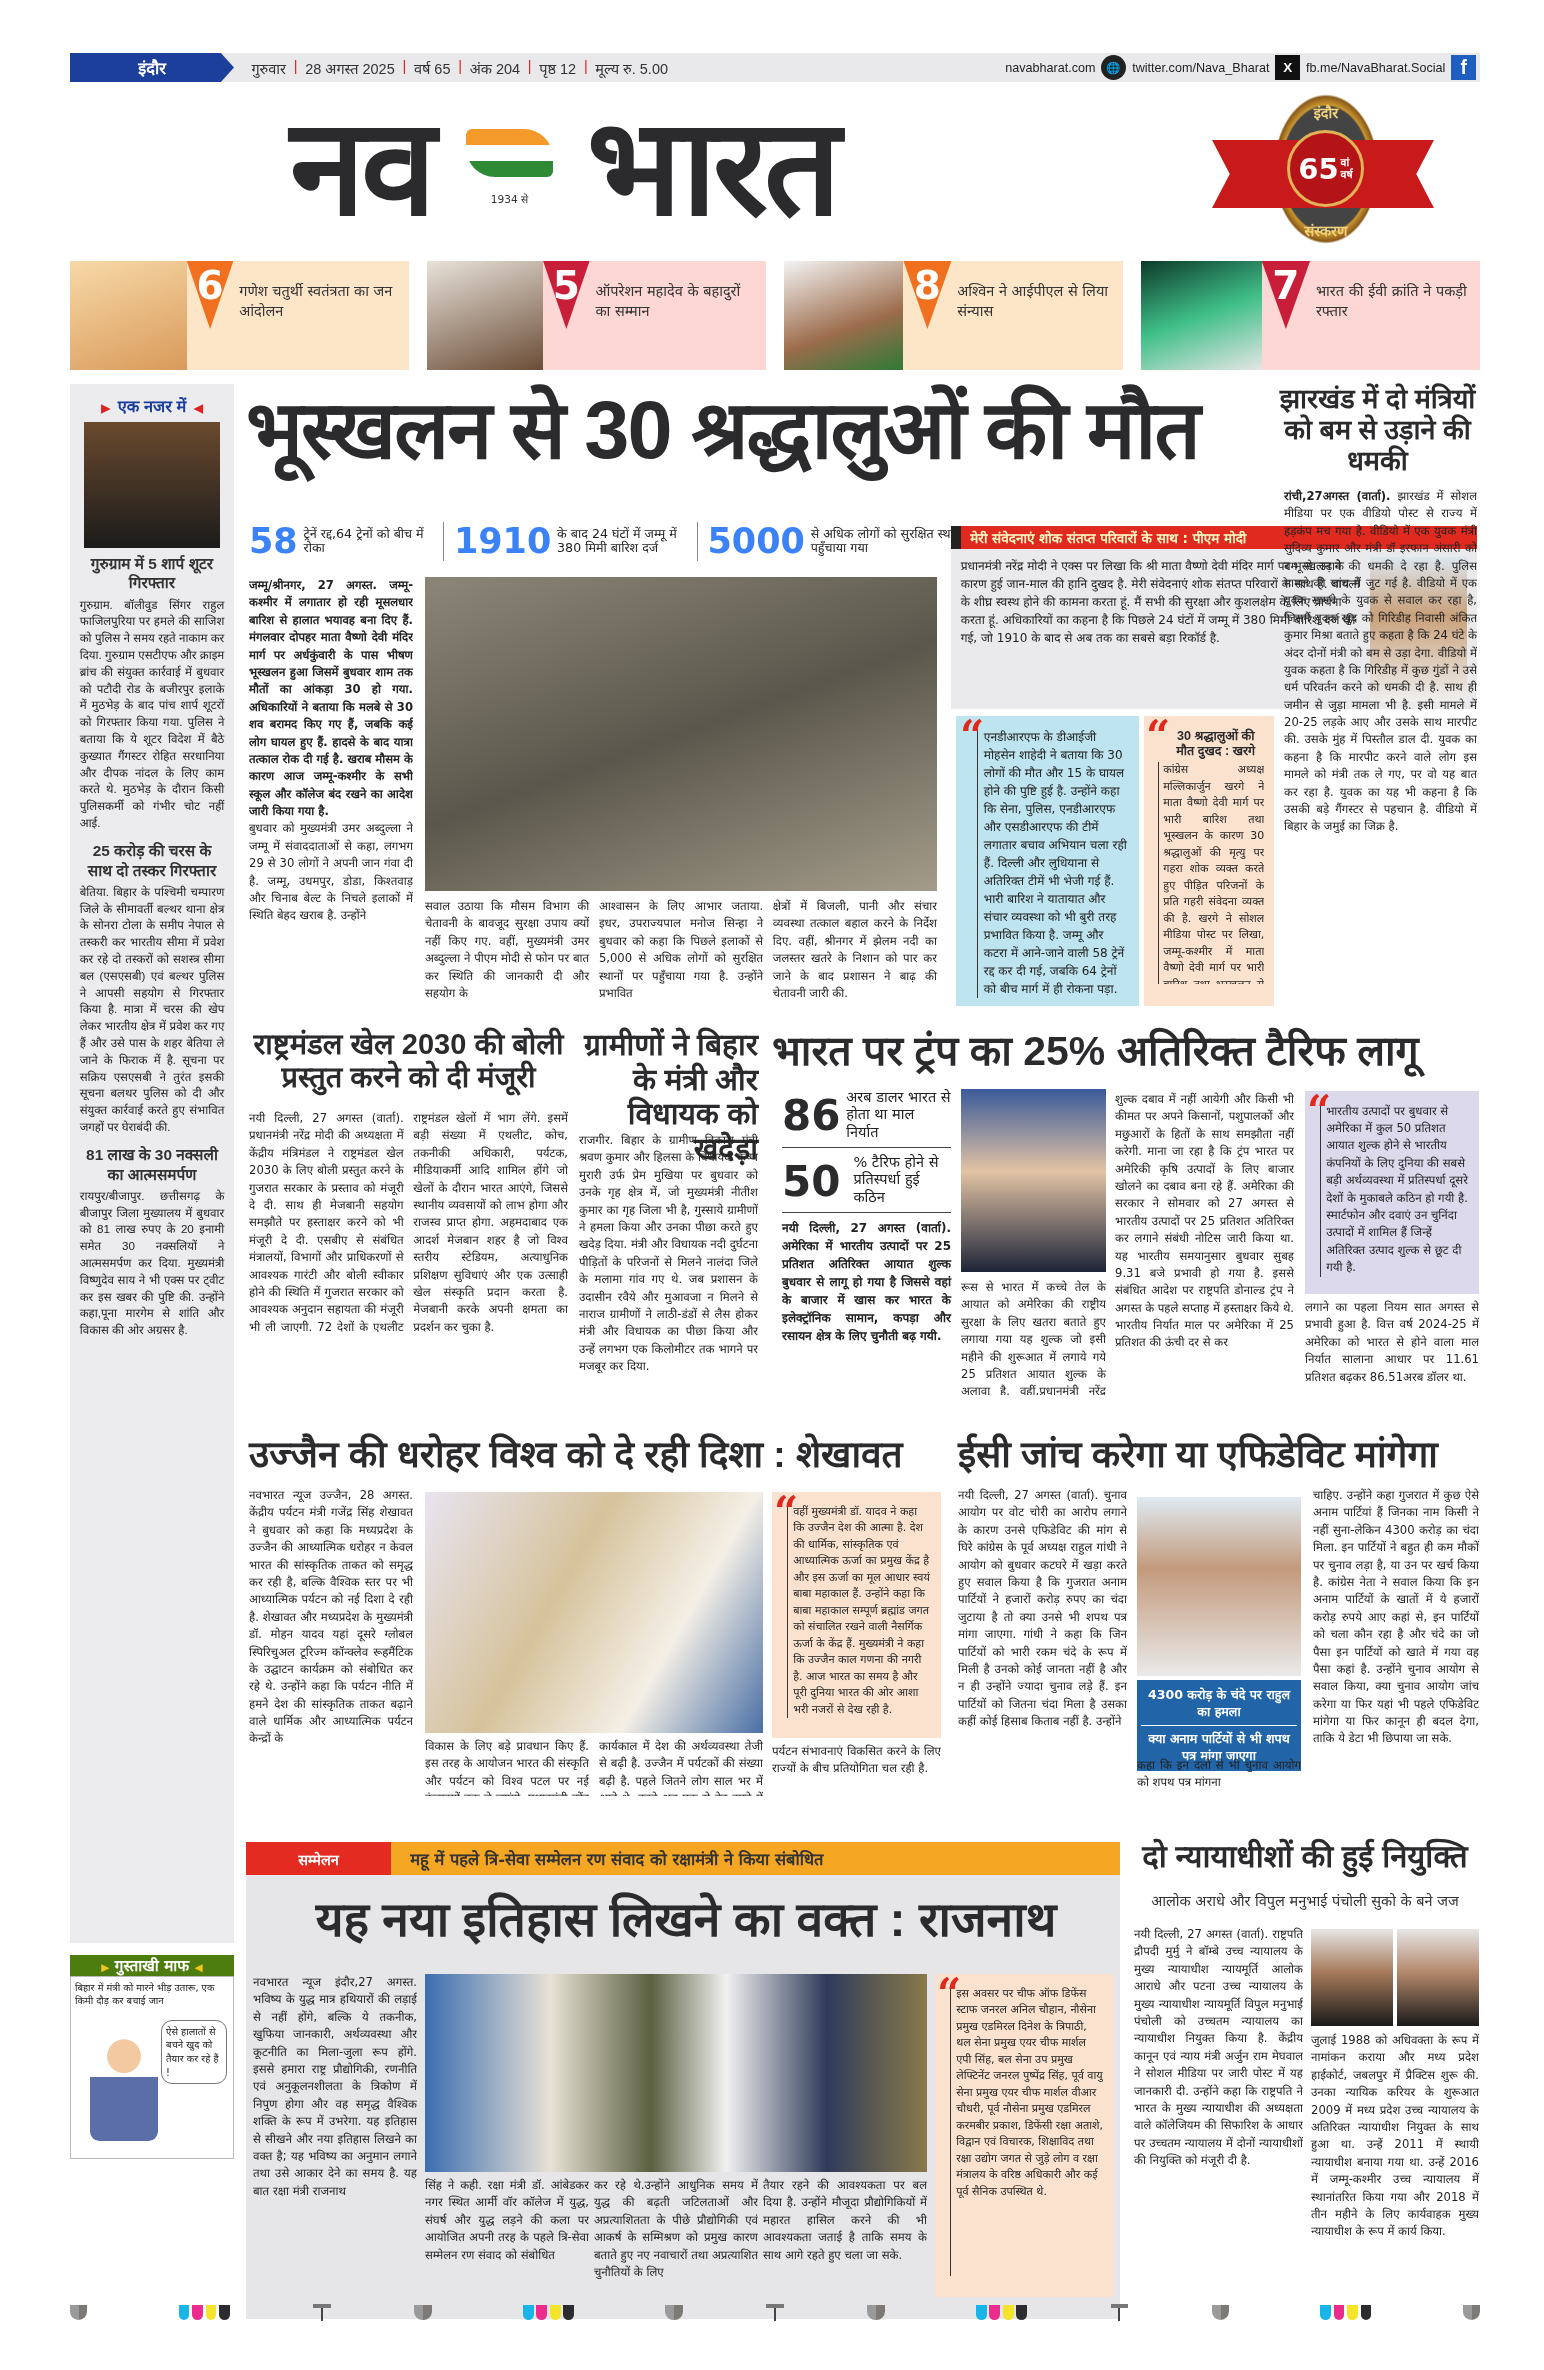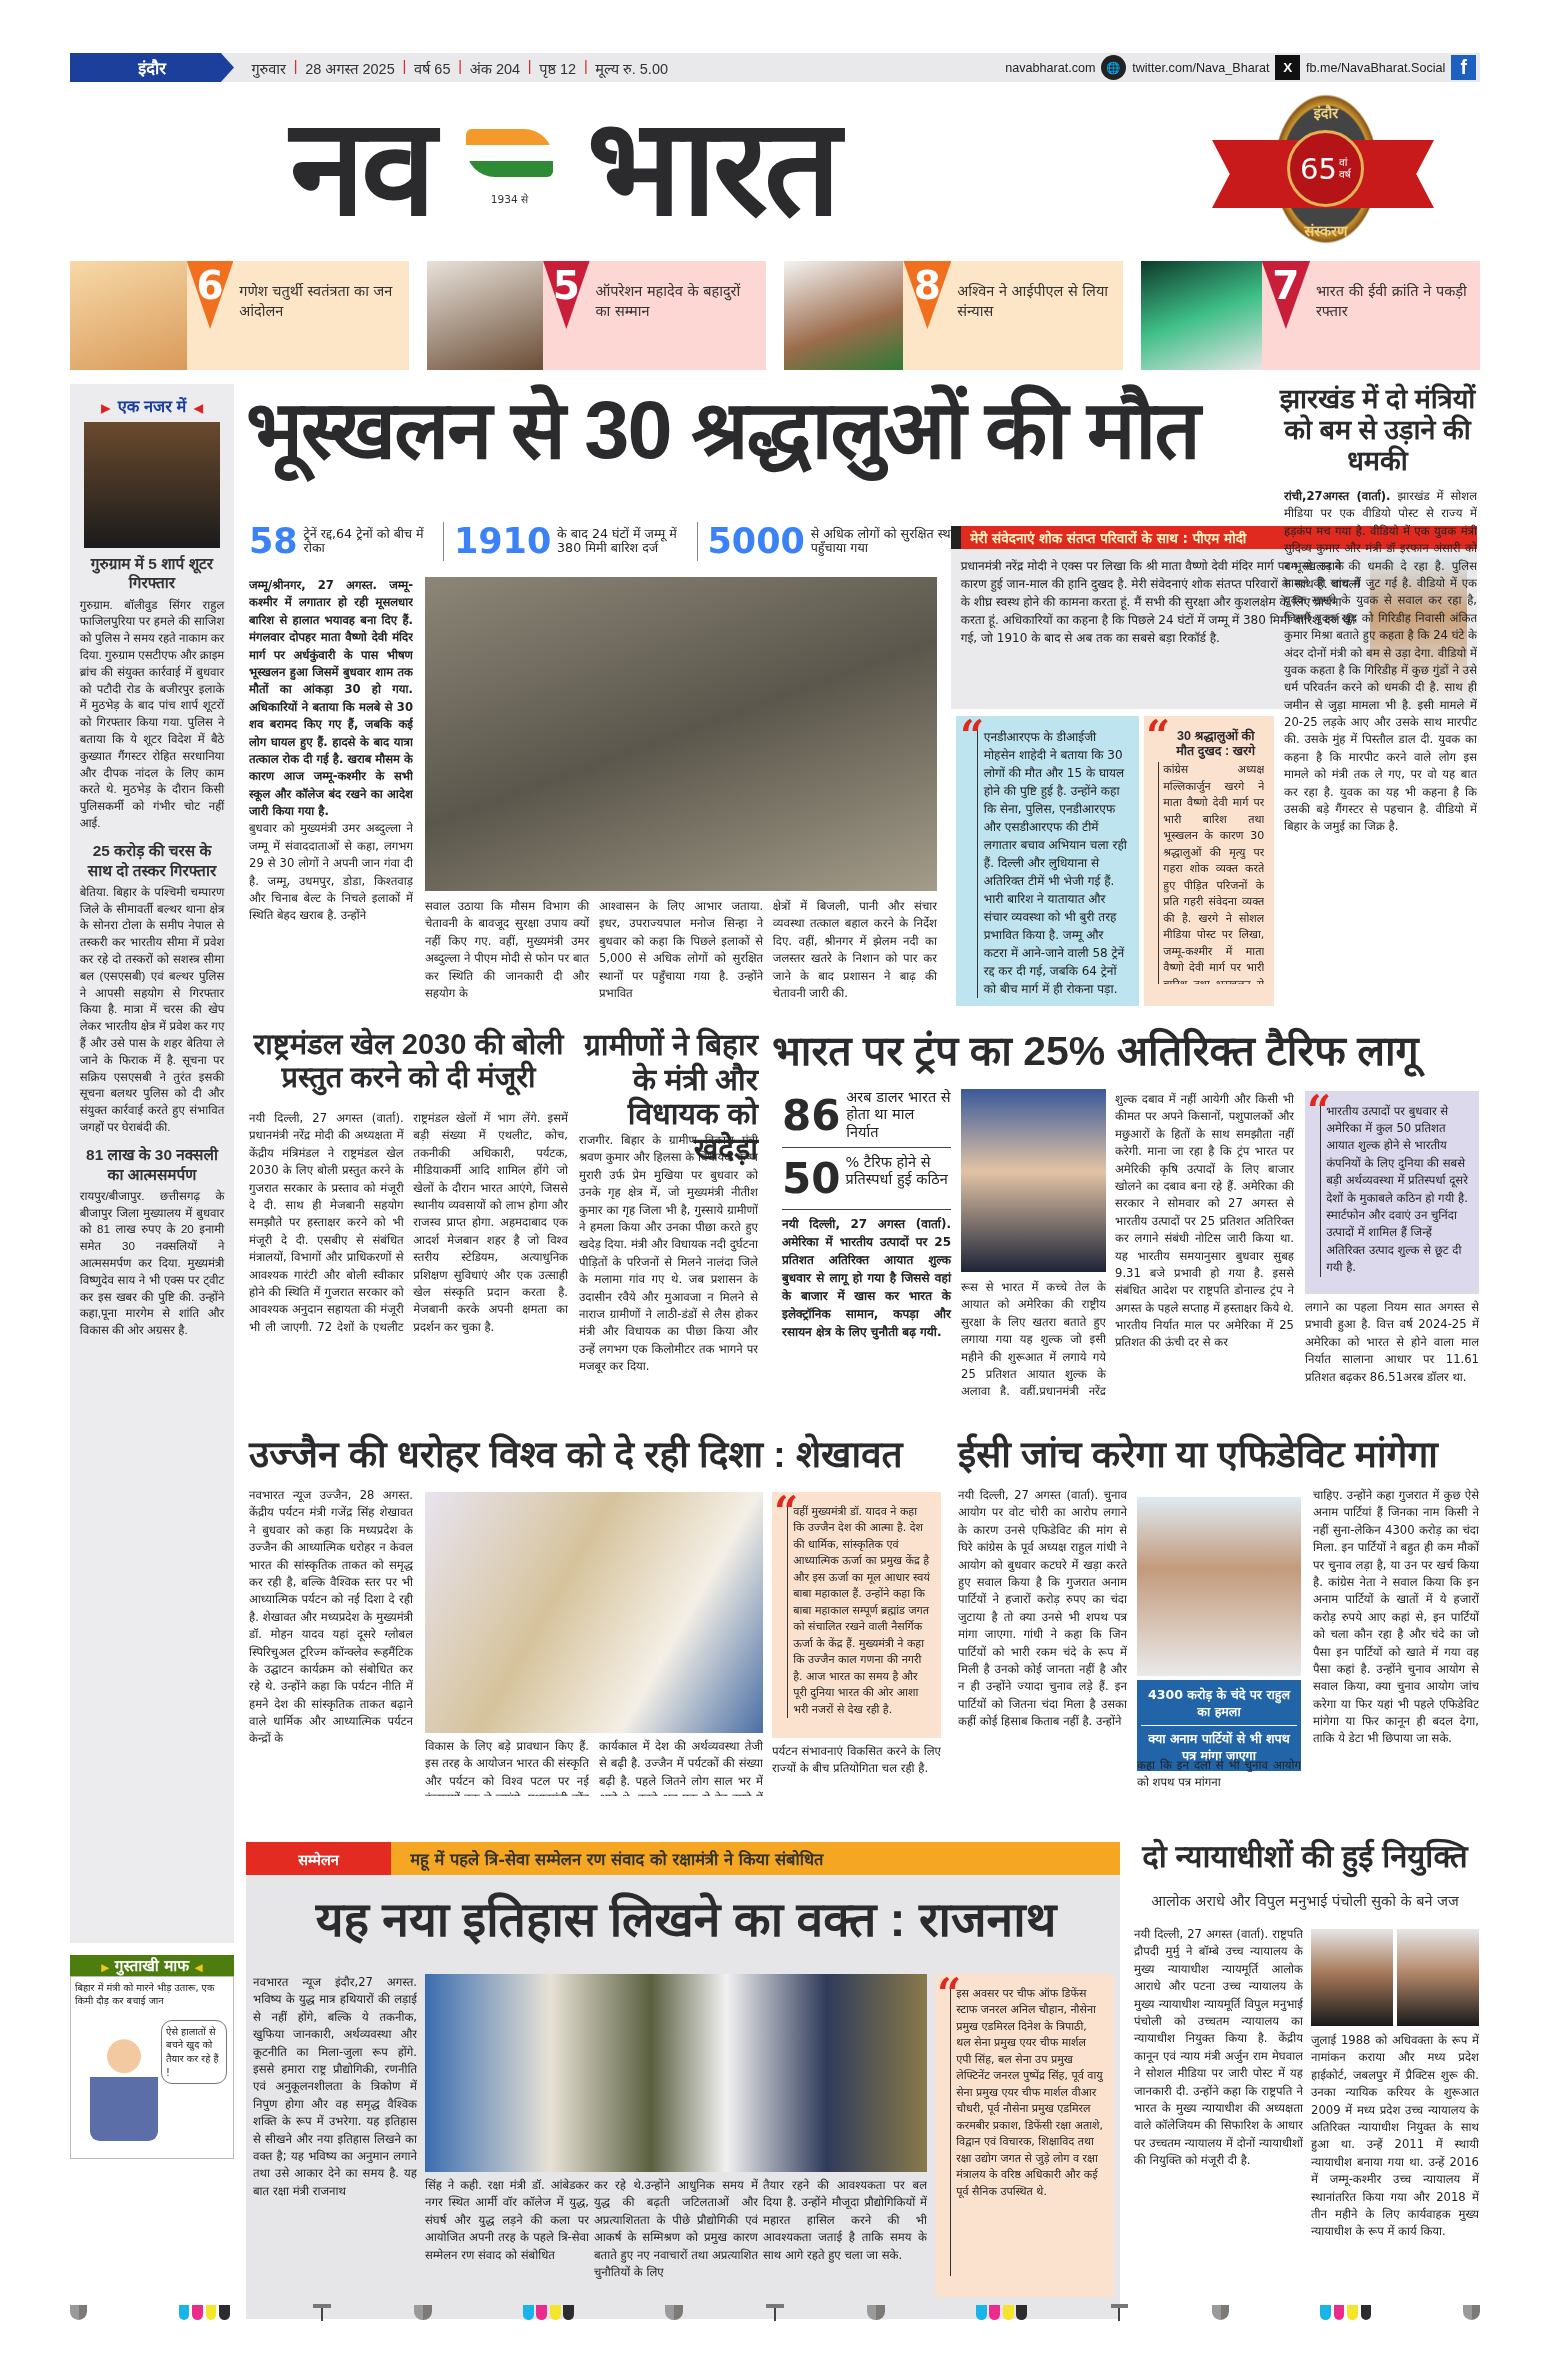--- a/index.html
+++ b/index.html
@@ -12,21 +12,21 @@
 .social{margin-left:auto;display:flex;align-items:center;gap:5.8px;font-size:12.6px;color:#222;padding-right:3.9px}
 .sicon{width:25px;height:25px;display:inline-flex;align-items:center;justify-content:center;color:#fff;font-weight:bold;font-size:13.5px}
 .masthead{left:290px;top:85px;height:164px;display:flex;align-items:center;gap:19.3px}
 .mast-word{font-size:135px;font-weight:bold;color:#2b2b2e;font-family:"DejaVu Sans",sans-serif;letter-spacing:-3.9px;line-height:1}
 .mast-logo{width:116px;height:116px;display:flex;flex-direction:column;align-items:center;justify-content:center;position:relative}
 .flag{width:87px;height:48px;background:linear-gradient(#f39a2a 0 33%,#fff 33% 66%,#2f8a36 66%);border-radius:5.8px 29px 5.8px 29px}
 .est{font-size:10.6px;color:#333;margin-top:15px}
 .badge{left:1212px;top:87px;width:222px;height:164px}
 .badge .ribbon{position:absolute;left:0;top:53px;width:222px;height:68px;background:#c8191b;clip-path:polygon(0 0,100% 0,92% 50%,100% 100%,0 100%,8% 50%)}
 .badge .ring{position:absolute;left:58px;top:1.9px;width:112px;height:160px;border-radius:56px;background:radial-gradient(#444 55%,#c9952e 57%,#8a5a1a 64%,#fff 66%)}
-.badge .inner{position:absolute;left:75px;top:43px;width:77px;height:77px;border-radius:50%;background:#b41417;border:3.9px solid #e1b256;display:flex;align-items:center;justify-content:center;color:#fff;font-weight:normal;font-size:29px}
+.badge .inner{position:absolute;left:75px;top:43px;width:77px;height:77px;border-radius:50%;background:#b41417;border:3.9px solid #e1b256;display:flex;align-items:center;justify-content:center;color:#fff;font-weight:bold;font-size:29px}
 .badge .inner small{font-size:10.6px;margin-left:1.9px;line-height:1.1}
 .badge .top,.badge .bot{position:absolute;left:0;width:228px;text-align:center;color:#f2d27a;font-size:14.5px;font-weight:bold}
 .teasers{left:70px;top:261px;width:1410px;height:109px;display:flex;gap:17.4px}
 .teaser{flex:1;display:flex;background:#fde6c8;position:relative;overflow:hidden}
 .teaser.pink{background:#fcd7d4}
 .teaser .pic{width:145px;height:100%;background:linear-gradient(135deg,#c9a46a,#7b5a3a)}
 .teaser .num{width:58px;height:68px;background:#f07020;color:#fff;font-size:39px;font-weight:bold;display:flex;align-items:flex-start;justify-content:center;clip-path:polygon(0 0,100% 0,50% 100%);padding-top:1.9px}
 .teaser.pink .num{background:#c81e3a}
 .teaser .txt{padding:21px 7.7px 0 5.8px;font-size:14.5px;line-height:1.35;color:#333}
 .sidebar{left:70px;top:384px;width:164px;background:#ececef;padding:7.7px 9.7px;font-family:"Liberation Sans",sans-serif}
@@ -216,21 +216,21 @@
 <div class="abs h2" style="left:579px;top:1028px;width:179px;text-align:right;font-size:30px">ग्रामीणों ने बिहार के मंत्री और विधायक को खदेड़ा</div>
 <div class="abs col" style="left:579px;top:1132px;width:179px;height:261px;overflow:hidden">राजगीर. बिहार के ग्रामीण विकास मंत्री श्रवण कुमार और हिलसा के विधायक कृष्ण मुरारी उर्फ प्रेम मुखिया पर बुधवार को उनके गृह क्षेत्र में, जो मुख्यमंत्री नीतीश कुमार का गृह जिला भी है, गुस्साये ग्रामीणों ने हमला किया और उनका पीछा करते हुए खदेड़ दिया. मंत्री और विधायक नदी दुर्घटना पीड़ितों के परिजनों से मिलने नालंदा जिले के मलामा गांव गए थे. जब प्रशासन के उदासीन रवैये और मुआवजा न मिलने से नाराज ग्रामीणों ने लाठी-डंडों से लैस होकर मंत्री और विधायक का पीछा किया और उन्हें लगभग एक किलोमीटर तक भागने पर मजबूर कर दिया.</div>
 
 <div class="abs h2" style="left:772px;top:1028px;width:710px;font-size:41px;white-space:nowrap">भारत पर ट्रंप का 25% अतिरिक्त टैरिफ लागू</div>
 <div class="abs" style="left:782px;top:1089px;width:169px">
   <div style="display:flex;align-items:center;gap:5.8px">
       <span class="n" style="font-size:42px;font-weight:bold;color:#2b2b2e">86</span>
       <span style="font-size:14.5px;line-height:1.2">अरब डालर भारत से होता था माल निर्यात</span>
     </div>
   <div style="border-top:1px solid #444;margin:5.8px 0"></div>
-  <div style="display:flex;align-items:flex-start;gap:5px">
+  <div style="display:flex;align-items:flex-end;gap:13px">
       <span style="font-size:42px;font-weight:bold;color:#2b2b2e">50</span>
       <span style="font-size:14.5px;line-height:1.2">% टैरिफ होने से प्रतिस्पर्धा हुई कठिन</span>
     </div>
   <div style="border-top:1px solid #444;margin:5.8px 0"></div>
   <div class="col" style="font-weight:bold;font-size:12px">नयी दिल्ली, 27 अगस्त (वार्ता). अमेरिका में भारतीय उत्पादों पर 25 प्रतिशत अतिरिक्त आयात शुल्क बुधवार से लागू हो गया है जिससे वहां के बाजार में खास कर भारत के इलेक्ट्रॉनिक सामान, कपड़ा और रसायन क्षेत्र के लिए चुनौती बढ़ गयी.</div>
 </div>
 <div class="abs" style="left:961px;top:1089px;width:145px;height:183px;background:linear-gradient(#3a5a9a,#e2c3a4 45%,#1d2438)"></div>
 <div class="abs col" style="left:961px;top:1279px;width:145px;height:116px;overflow:hidden">रूस से भारत में कच्चे तेल के आयात को अमेरिका की राष्ट्रीय सुरक्षा के लिए खतरा बताते हुए लगाया गया यह शुल्क जो इसी महीने की शुरूआत में लगाये गये 25 प्रतिशत आयात शुल्क के अलावा है. वहीं,प्रधानमंत्री नरेंद्र मोदी ने साफ कर दिया है कि सरकार अमेरिका आयात</div>
 <div class="abs col" style="left:1115px;top:1091px;width:179px;height:304px;overflow:hidden">शुल्क दबाव में नहीं आयेगी और किसी भी कीमत पर अपने किसानों, पशुपालकों और मछुआरों के हितों के साथ समझौता नहीं करेगी. माना जा रहा है कि ट्रंप भारत पर अमेरिकी कृषि उत्पादों के लिए बाजार खोलने का दबाव बना रहे हैं. अमेरिका की सरकार ने सोमवार को 27 अगस्त से भारतीय उत्पादों पर 25 प्रतिशत अतिरिक्त कर लगाने संबंधी नोटिस जारी किया था. यह भारतीय समयानुसार बुधवार सुबह 9.31 बजे प्रभावी हो गया है. इससे संबंधित आदेश पर राष्ट्रपति डोनाल्ड ट्रंप ने अगस्त के पहले सप्ताह में हस्ताक्षर किये थे. भारतीय निर्यात माल पर अमेरिका में 25 प्रतिशत की ऊंची दर से कर</div>
 <div class="abs" style="left:1305px;top:1091px;width:174px;height:203px;background:#dcd9ec">

